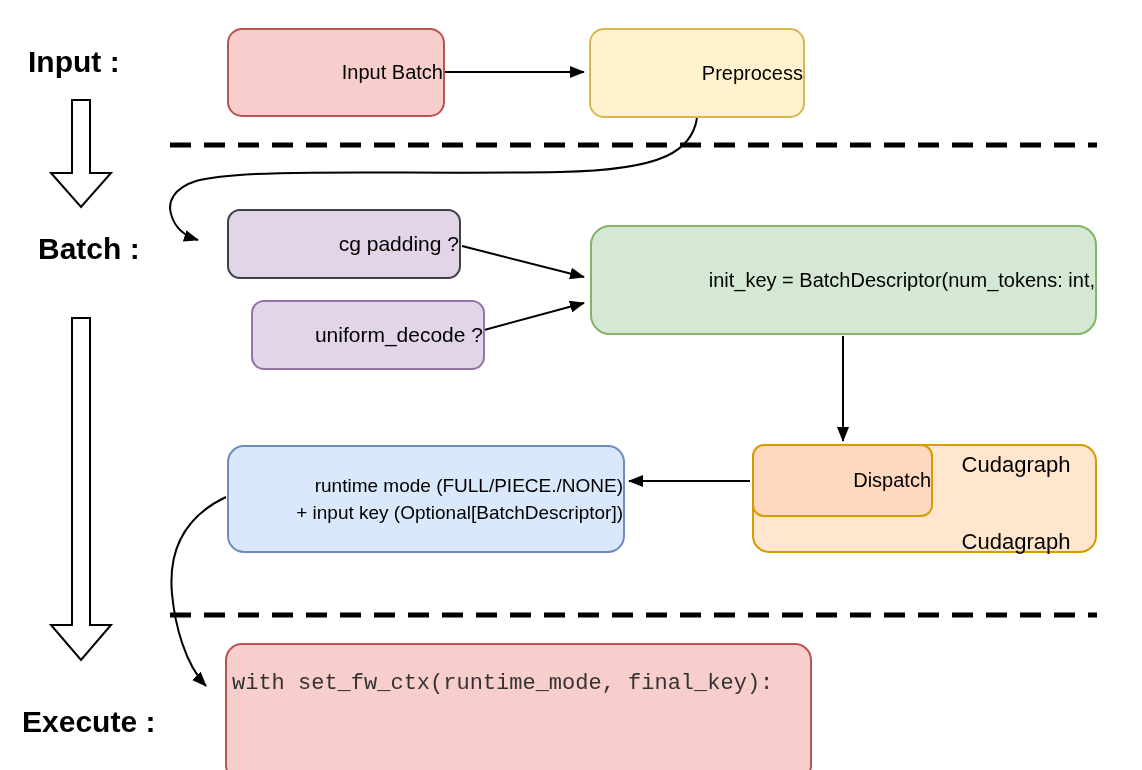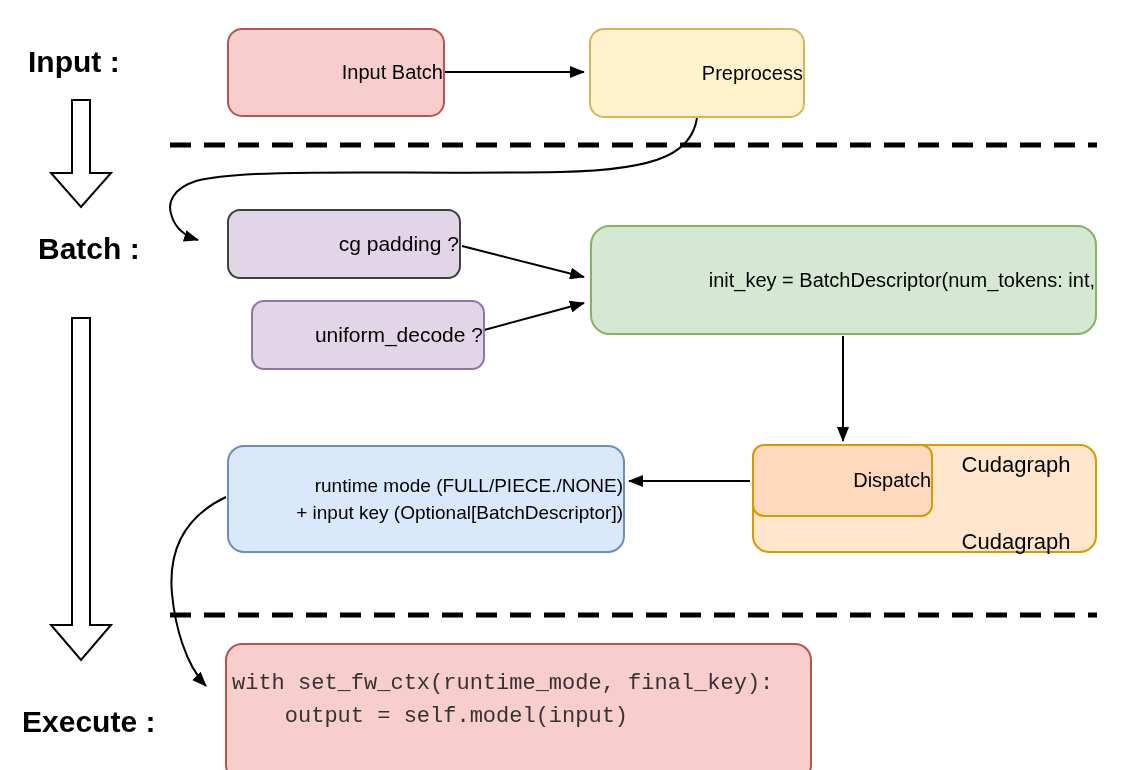--- a/index.html
+++ b/index.html
@@ -156,16 +156,15 @@
     <span>Dispatch</span>
   </div>
 
   <div class="node" id="node-runtime-mode">
     <div>runtime mode (FULL/PIECE./NONE)</div>
     <div>+ input key (Optional[BatchDescriptor])</div>
   </div>
 
   <div class="node" id="node-execute-code">
     <div class="code-line">with set_fw_ctx(runtime_mode, final_key):</div>
-    <div class="code-line">    output = self.model(input)</div>
   </div>
 
 </div>
 
 </body></html>

